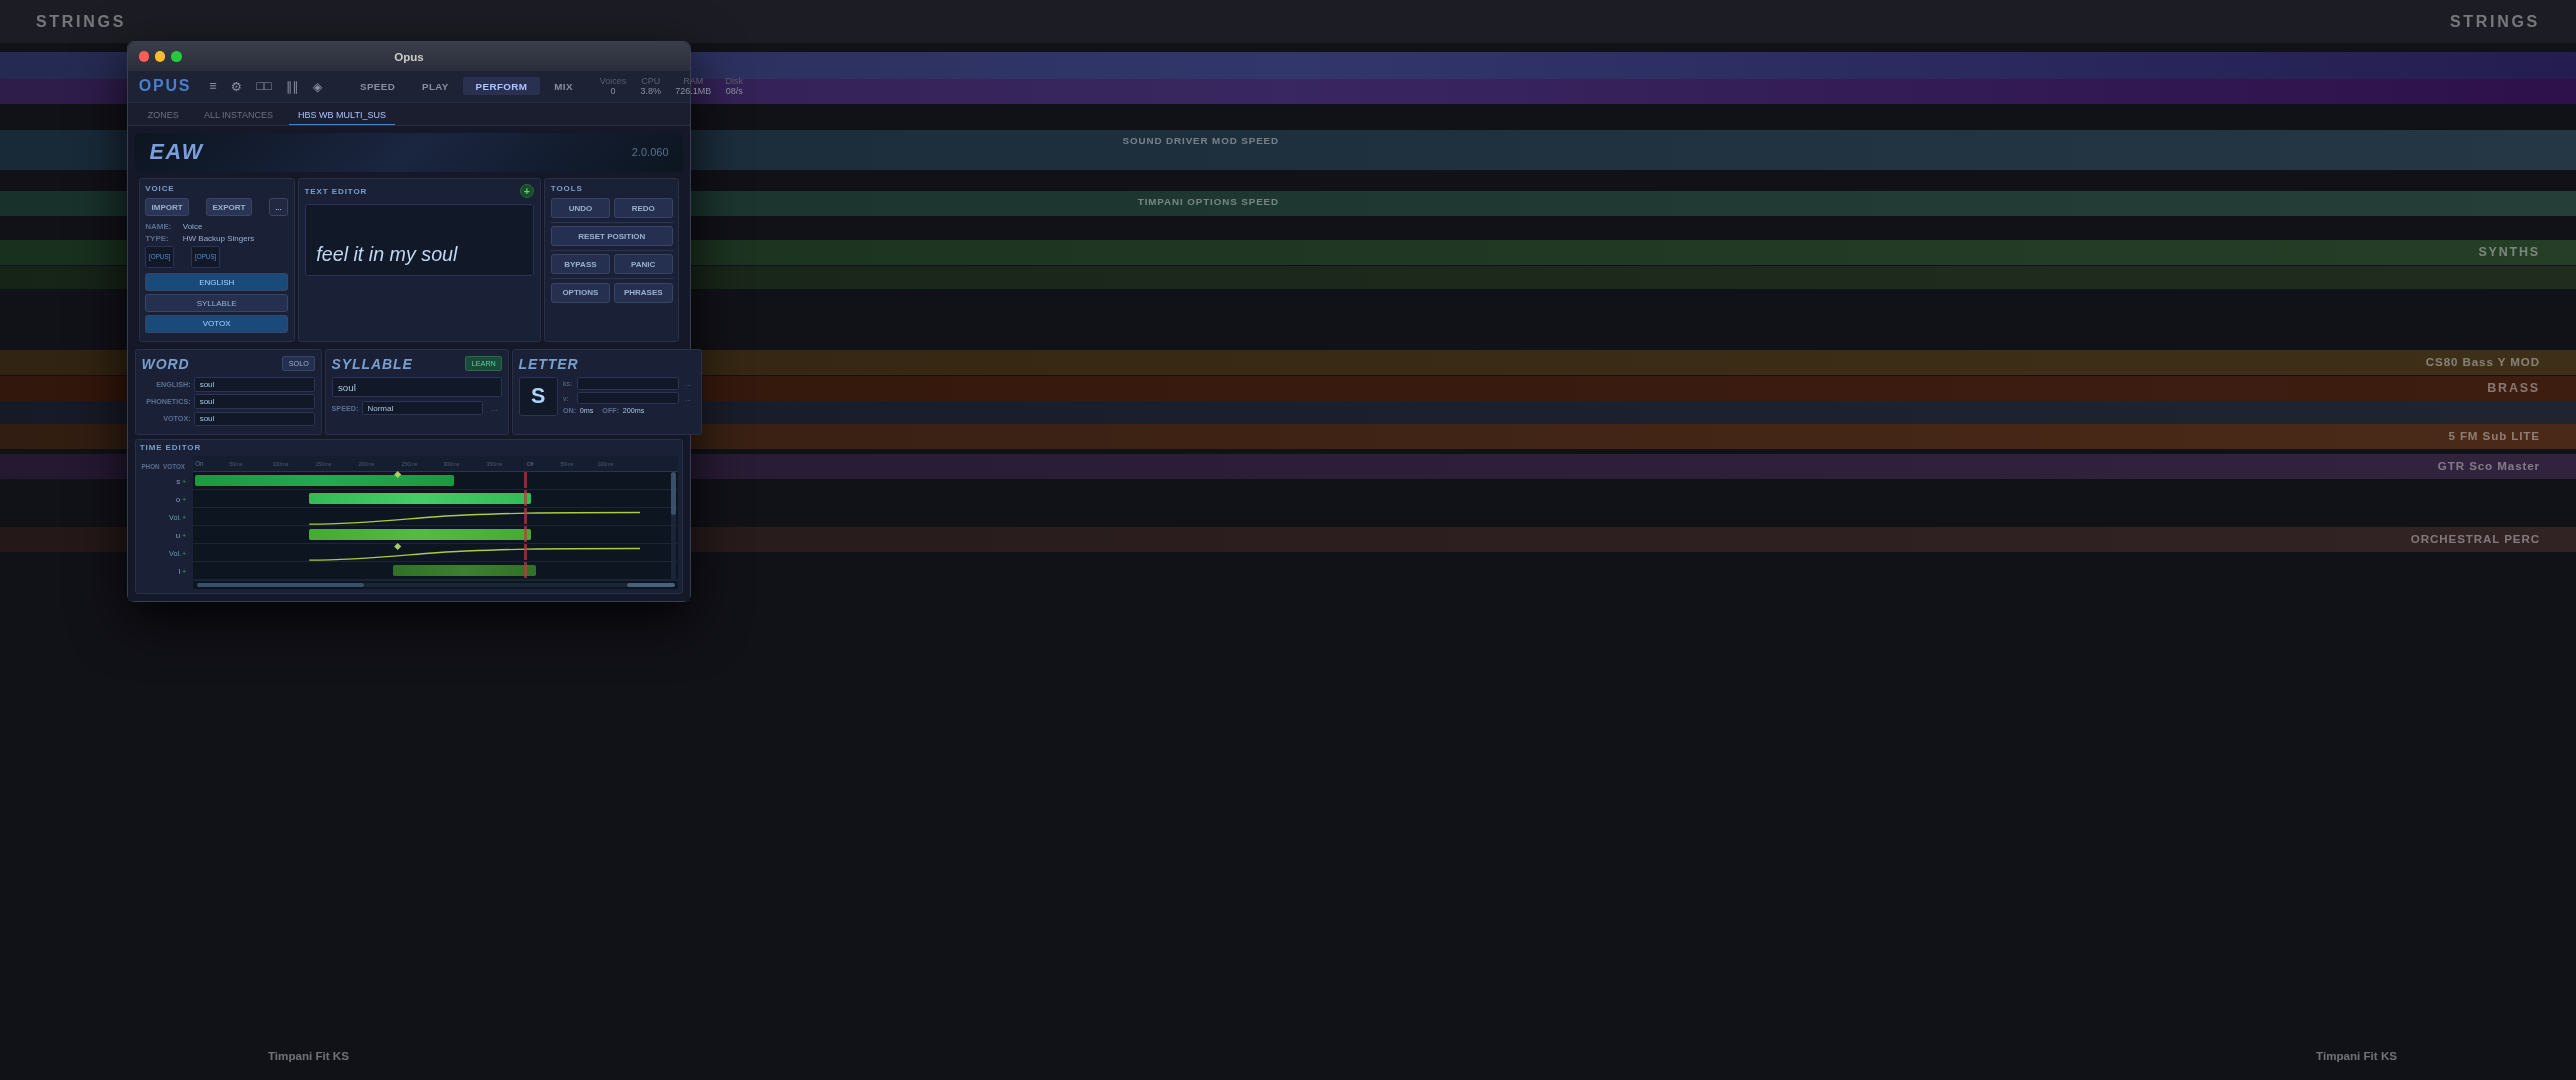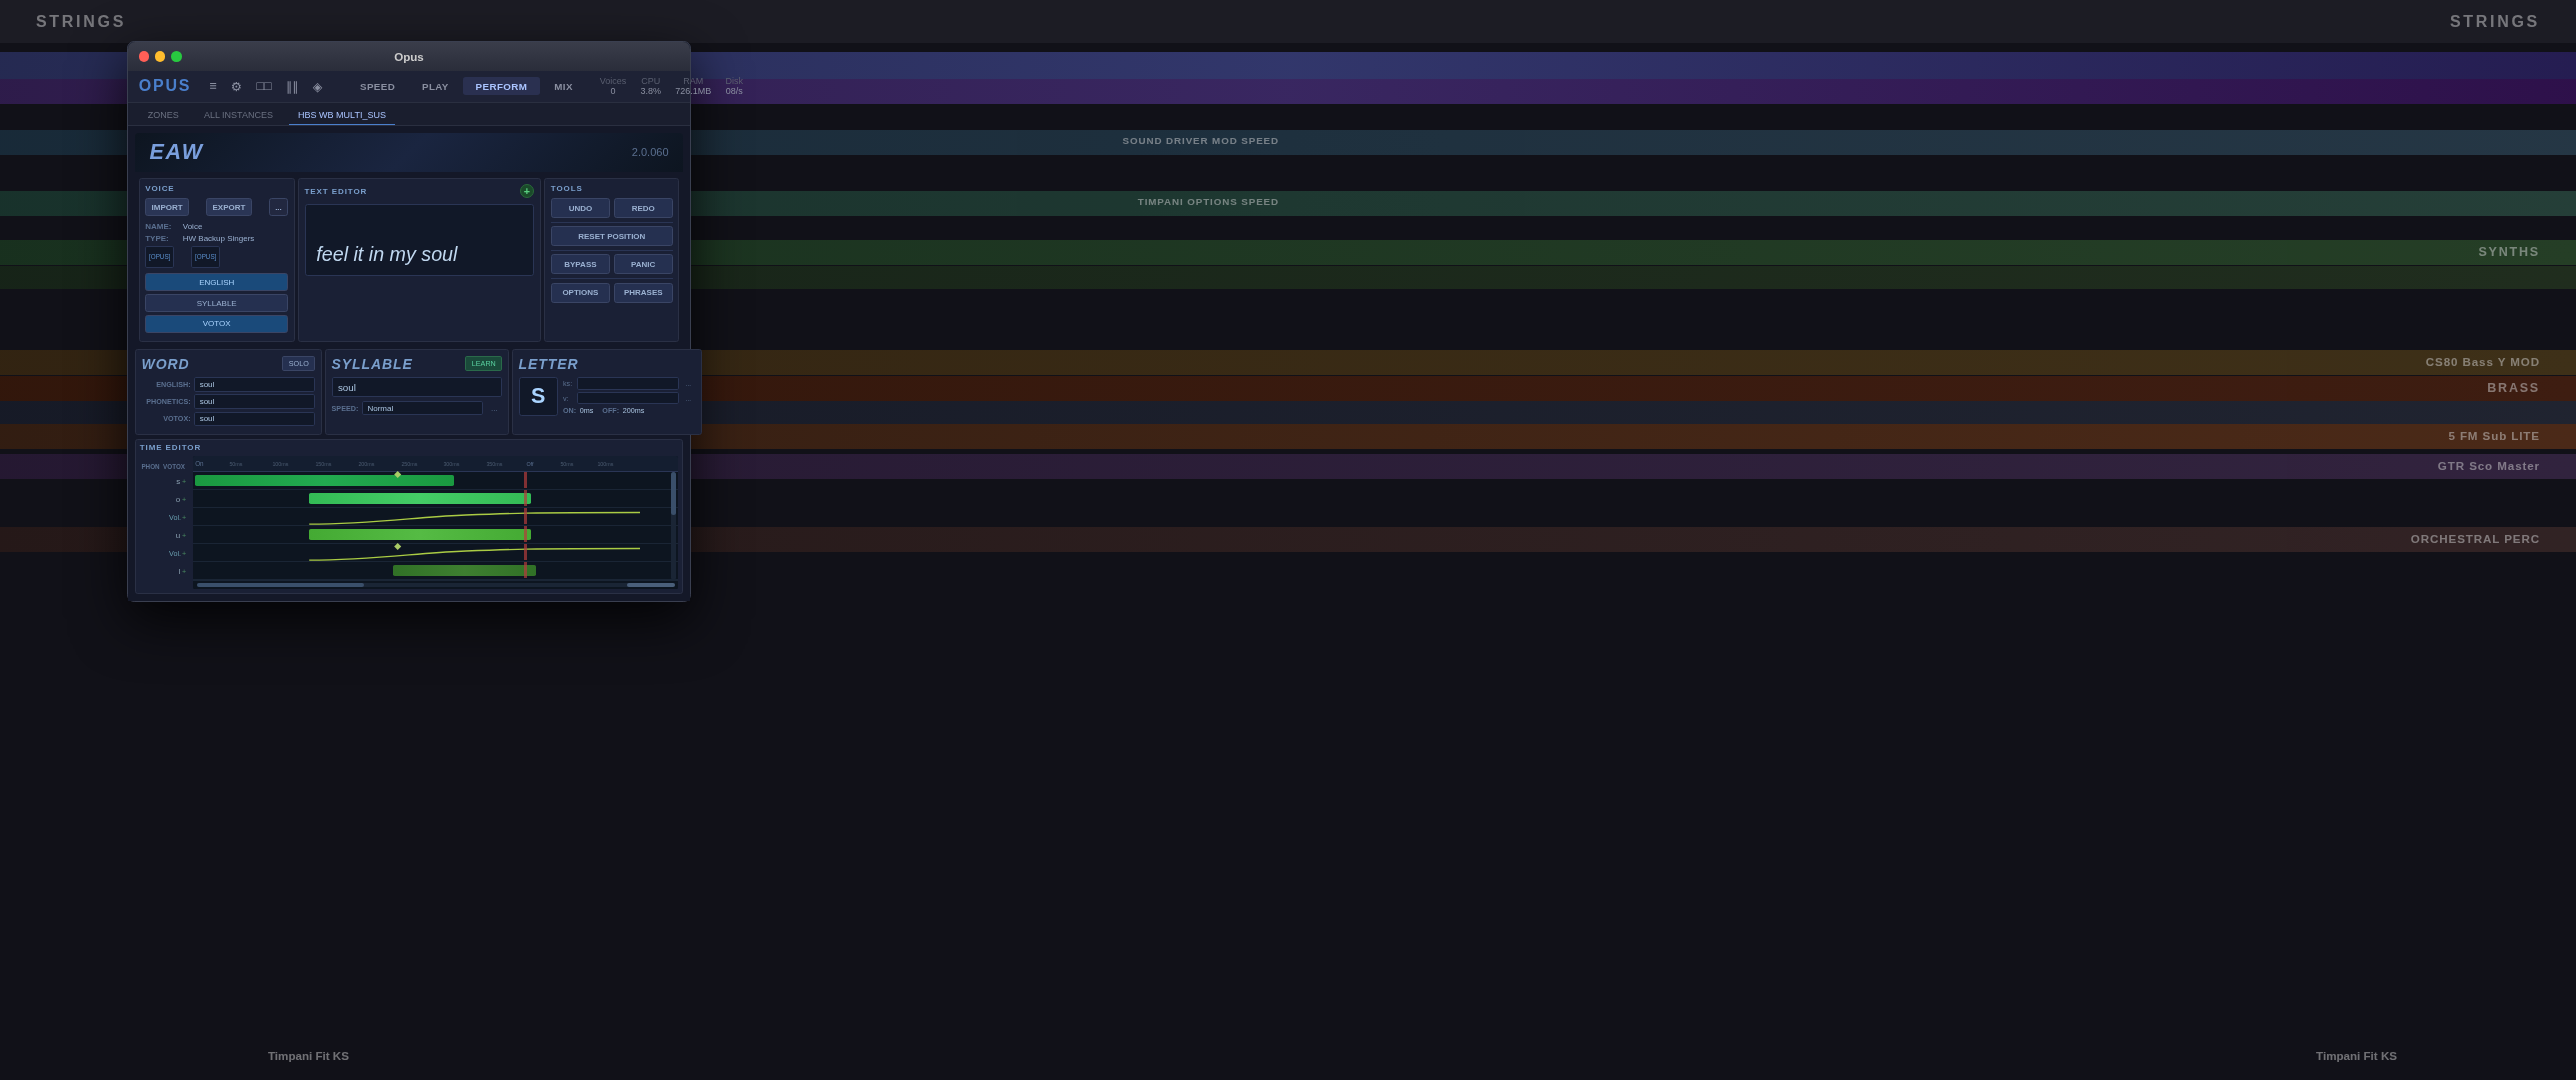--- a/index.html
+++ b/index.html
@@ -612,21 +612,21 @@
   <span style="color:rgba(255,255,255,0.4);font-size:16px;font-weight:bold;letter-spacing:2.7px;">STRINGS</span>
   <span style="color:rgba(255,255,255,0.4);font-size:16px;font-weight:bold;letter-spacing:2.7px;">STRINGS</span>
 </div>
 
 <div style="position:absolute;top:41px;left:0;right:0;bottom:0;">
 
   <div style="position:absolute;top:10.7px;left:0;right:0;height:27px;background:linear-gradient(to right,#2a3060,#3a4080,#2a2060);opacity:0.8;"></div>
 
   <div style="position:absolute;top:38px;left:0;right:0;height:25px;background:linear-gradient(to right,#3a2060,#4a3080,#3a1060);opacity:0.7;"></div>
 
-  <div style="position:absolute;top:89px;left:0;right:0;height:25px;background:linear-gradient(to right,#1a3040,#2a4050);opacity:0.8;">
+  <div style="position:absolute;top:89px;left:0;right:0;height:40px;background:linear-gradient(to right,#1a3040,#2a4050);opacity:0.8;">
     <span style="position:absolute;right:1297px;top:5.4px;font-size:9.8px;color:rgba(255,255,255,0.5);font-weight:bold;letter-spacing:0.9px;">SOUND DRIVER MOD SPEED</span>
   </div>
 
   <div style="position:absolute;top:150px;left:0;right:0;height:25px;background:linear-gradient(to right,#1a3a30,#2a4a40);opacity:0.8;">
     <span style="position:absolute;right:1297px;top:5.4px;font-size:9.8px;color:rgba(255,255,255,0.5);font-weight:bold;letter-spacing:0.9px;">TIMPANI OPTIONS SPEED</span>
   </div>
 
   <div style="position:absolute;top:199px;left:0;right:0;height:25px;background:linear-gradient(to right,#1a3820,#2a4a2a);opacity:0.8;">
     <span style="position:absolute;right:36px;top:5.4px;font-size:12.5px;color:rgba(255,255,255,0.5);font-weight:bold;letter-spacing:1.8px;">SYNTHS</span>
   </div>

